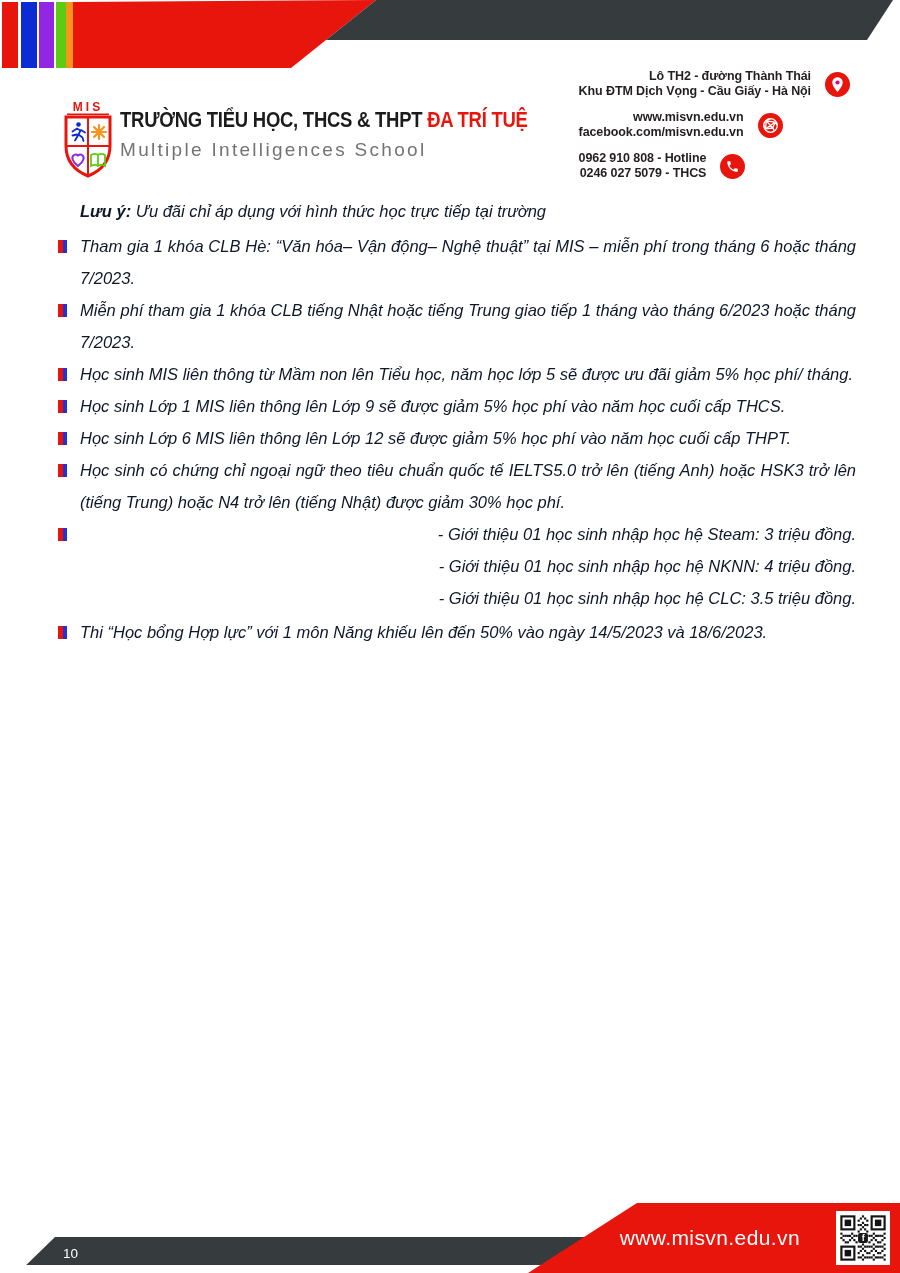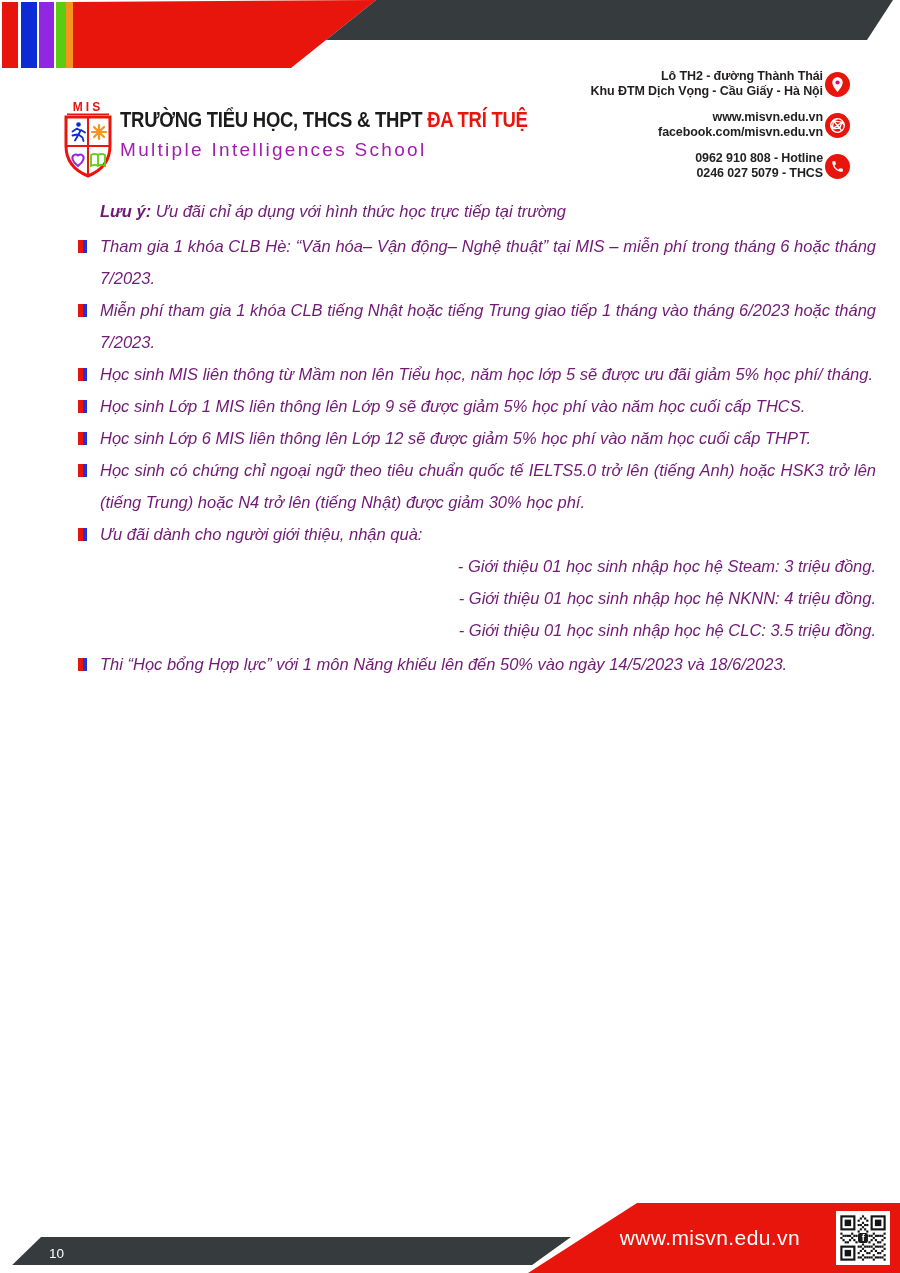--- a/index.html
+++ b/index.html
@@ -17,42 +17,42 @@
               clip-path:polygon(73px 2px,376px 0px,291px 68px,73px 68px);}
   .banner-dark{position:absolute;left:0;top:0;width:900px;height:45px;background:#363b3d;
                clip-path:polygon(376px 0px,893px 0px,867px 40px,326px 40px);}
 
   
   .logo{position:absolute;left:58px;top:100px;width:60px;height:80px;}
   .schoolname{position:absolute;left:120px;top:108px;}
   .schoolname .vi{font-weight:bold;font-size:21.5px;color:#1b1b1b;white-space:nowrap;
                   transform:scaleX(.86);transform-origin:left center;letter-spacing:-.3px;}
   .schoolname .vi .red{color:#e8150d;}
-  .schoolname .en{font-size:19px;letter-spacing:2.3px;color:#a21caf;margin-top:6px;white-space:nowrap;}
+  .schoolname .en{font-size:19px;letter-spacing:2.3px;color:#737373;margin-top:6px;white-space:nowrap;}
 
   
   .contact{position:absolute;right:50px;top:69px;display:flex;flex-direction:column;gap:11px;}
-  .crow{display:flex;align-items:center;justify-content:flex-end;gap:2px;}
+  .crow{display:flex;align-items:center;gap:14px;}
   .ctext{text-align:right;font-weight:bold;font-size:12.5px;line-height:15px;color:#231f20;letter-spacing:-.1px;}
   .cicon{width:25px;height:25px;flex:0 0 25px;}
 
   
-  .doc{position:absolute;left:78px;top:196px;width:798px;color:#701a75;}
+  .doc{position:absolute;left:58px;top:196px;width:798px;color:#0f172a;}
   .note{font-style:italic;font-size:16.5px;line-height:30px;margin:0 0 4px 22px;}
   .note b{font-weight:bold;}
   ul.bullets{list-style:none;margin:0;padding:0;}
   ul.bullets>li{position:relative;padding-left:22px;font-style:italic;font-size:16.5px;
                 line-height:32px;text-align:justify;}
   ul.bullets>li.gap-top{margin-top:2px;}
   .marker{position:absolute;left:0;top:10px;width:9px;height:13px;
           background:linear-gradient(90deg,#e8150d 0 50%,#2230d4 50% 100%);}
   .sub{text-align:right;padding-left:10px;}
 
   
-  .footer-dark{position:absolute;left:4px;top:1237px;width:620px;height:28px;background:#363b3d;
+  .footer-dark{position:absolute;left:18px;top:1237px;width:620px;height:28px;background:#363b3d;
                clip-path:polygon(37px 0px,567px 0px,517px 36px,0px 36px);}
   .pagenum{position:absolute;left:45px;top:9px;color:#fff;font-size:13.5px;}
   .footer-red{position:absolute;left:0;top:1203px;width:900px;height:70px;background:#e8150d;
               clip-path:polygon(637px 0px,900px 0px,900px 70px,528px 70px);}
   .footer-site{position:absolute;right:100px;top:23px;color:#fff;font-size:21px;letter-spacing:.4px;}
   .qr{position:absolute;right:10px;top:8px;width:54px;height:54px;}
 </style>
 </head>
 <body>
 
@@ -155,21 +155,20 @@
       <li>
         <span class="marker"></span>
         <span>Học sinh Lớp 6 MIS liên thông lên Lớp 12 sẽ được giảm 5% học phí vào năm học cuối cấp THPT.</span>
       </li>
       <li>
         <span class="marker"></span>
         <span>Học sinh có chứng chỉ ngoại ngữ theo tiêu chuẩn quốc tế IELTS5.0 trở lên (tiếng Anh) hoặc HSK3 trở lên (tiếng Trung) hoặc N4 trở lên (tiếng Nhật) được giảm 30% học phí.</span>
       </li>
       <li>
         <span class="marker"></span>
-        <span>Ưu đãi dành cho người giới thiệu, nhận quà:</span>
         <div class="sub">- Giới thiệu 01 học sinh nhập học hệ Steam: 3 triệu đồng.</div>
         <div class="sub">- Giới thiệu 01 học sinh nhập học hệ NKNN: 4 triệu đồng.</div>
         <div class="sub">- Giới thiệu 01 học sinh nhập học hệ CLC: 3.5 triệu đồng.</div>
       </li>
       <li class="gap-top">
         <span class="marker"></span>
         <span>Thi “Học bổng Hợp lực” với 1 môn Năng khiếu lên đến 50% vào ngày 14/5/2023 và 18/6/2023.</span>
       </li>
     </ul>
   </div>

